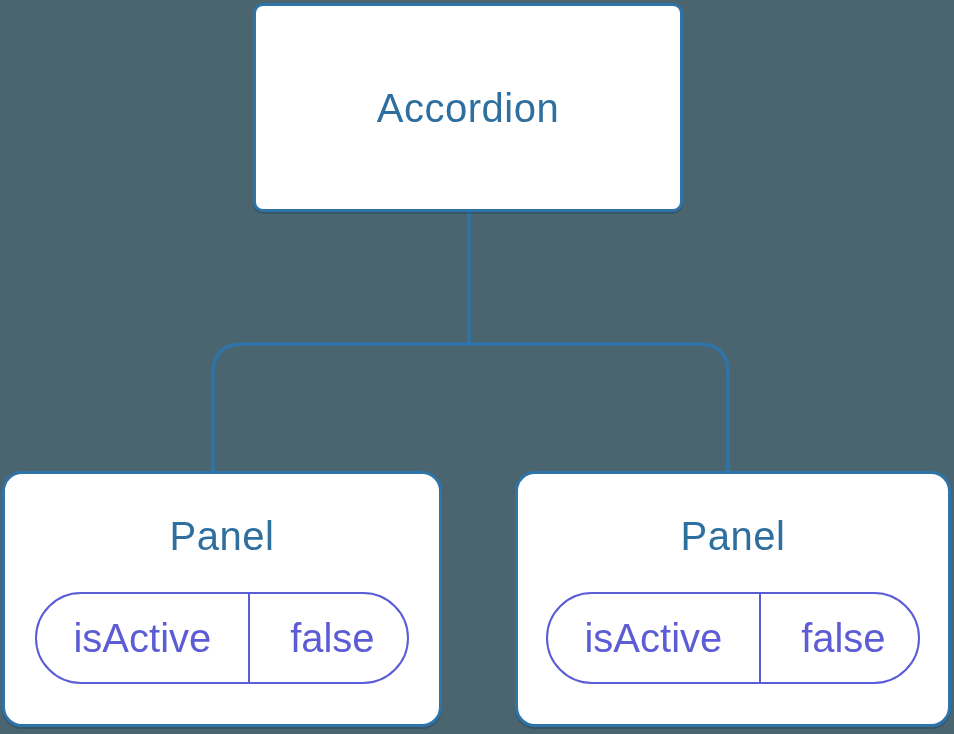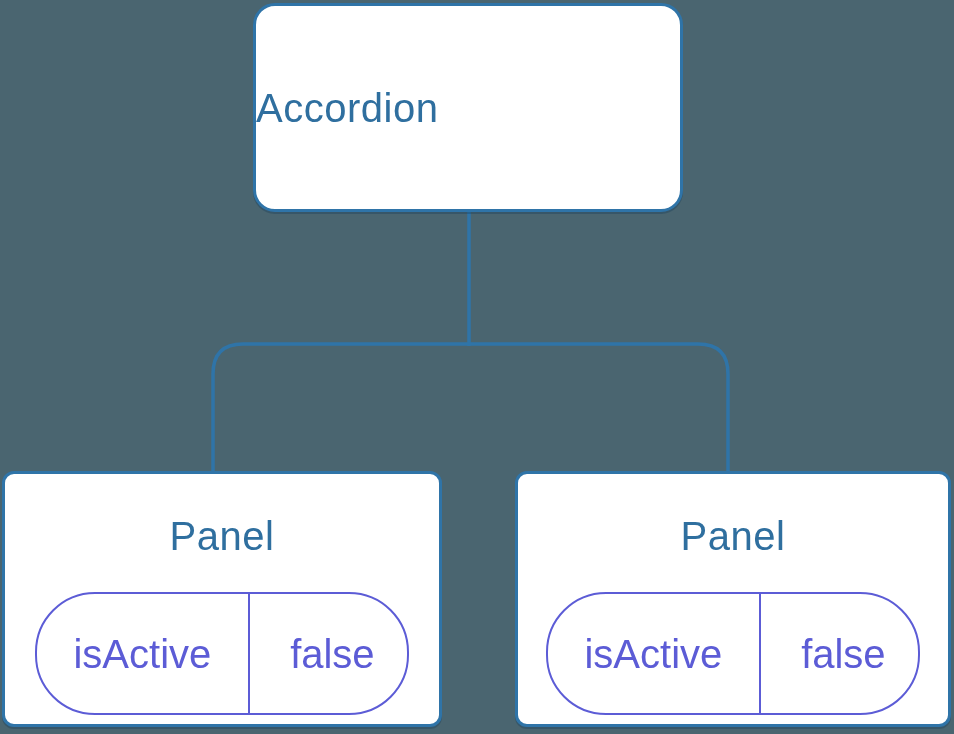--- a/index.html
+++ b/index.html
@@ -39,53 +39,54 @@
     position: absolute;
     background: var(--node-fill, #FFFFFF);
     border: 3px solid var(--node-border, #2F74A8);
   }
 
   .root-node {
     left: 253px;
     top: 3px;
     width: 430px;
     height: 209px;
-    border-radius: 22px;
+    border-radius: 10px;
     display: flex;
     align-items: center;
+    justify-content: center;
     box-shadow: 0 2px 0 rgba(20, 60, 90, 0.35);
   }
 
   .node-title {
     font-size: 40px;
     font-weight: 500;
     line-height: 1;
     letter-spacing: 0.5px;
     color: var(--title-text, #2F6F9F);
   }
 
   .panel-node {
     top: 471px;
     height: 256px;
-    border-radius: 12px;
+    border-radius: 20px;
     text-align: center;
     box-shadow: 0 2px 0 rgba(20, 60, 90, 0.35);
   }
   .panel-left  { left: 2px;   width: 440px; }
   .panel-right { left: 515px; width: 436px; }
 
   .panel-node .node-title {
     display: block;
     margin-top: 42px;
   }
 
   .state-pill {
     margin: 36px auto 4px auto;
     width: 374px;
-    height: 123px;
+    height: 92px;
     border: 2.5px solid var(--state-accent, #5C5CD6);
     border-radius: 60px;
     display: flex;
     align-items: stretch;
     overflow: hidden;
     background: var(--node-fill, #FFFFFF);
   }
   .state-name, .state-value {
     display: flex;
     align-items: center;

